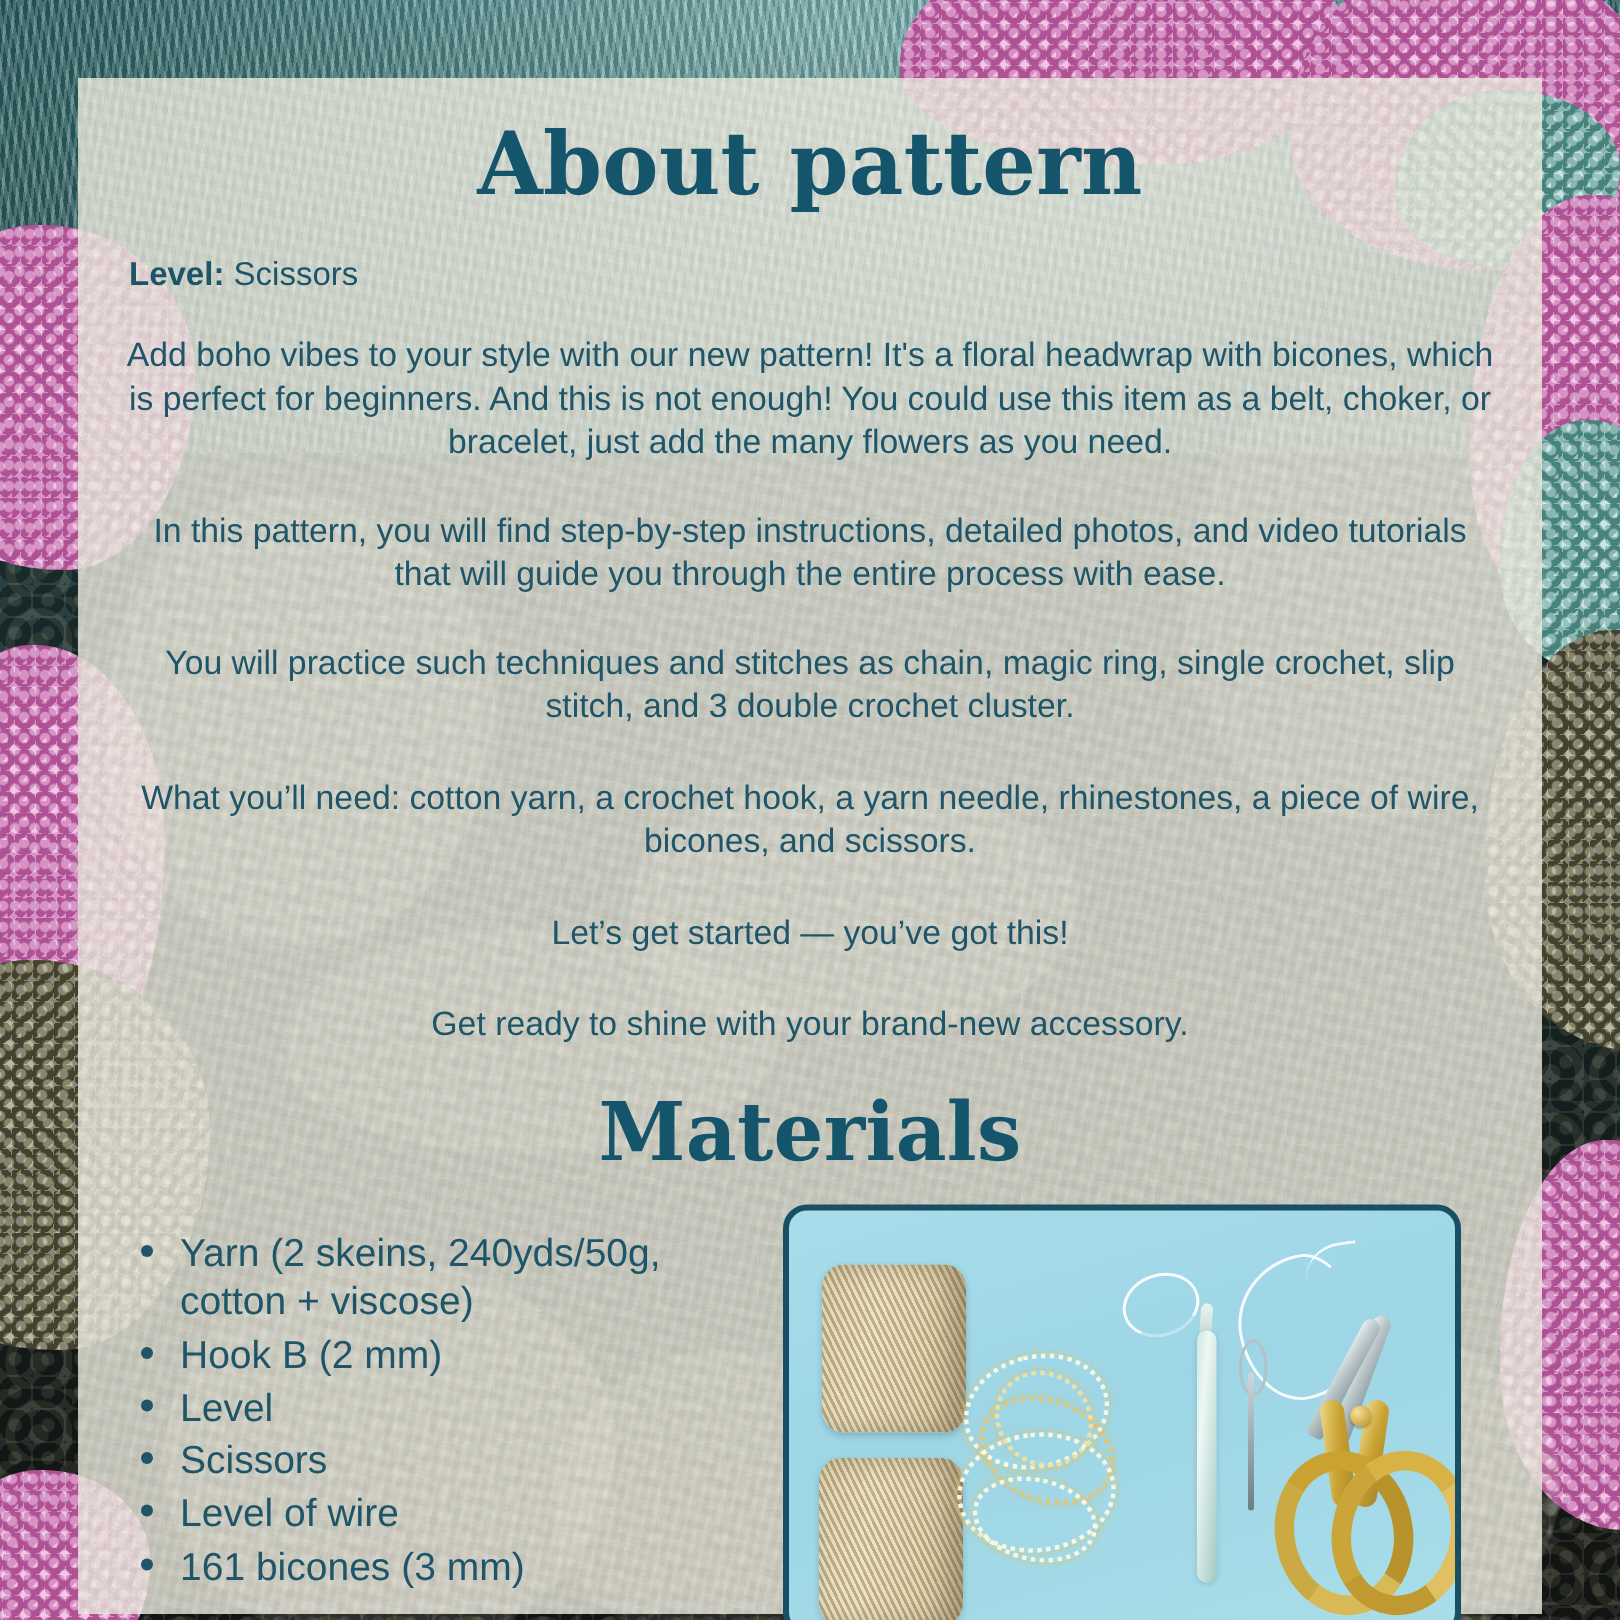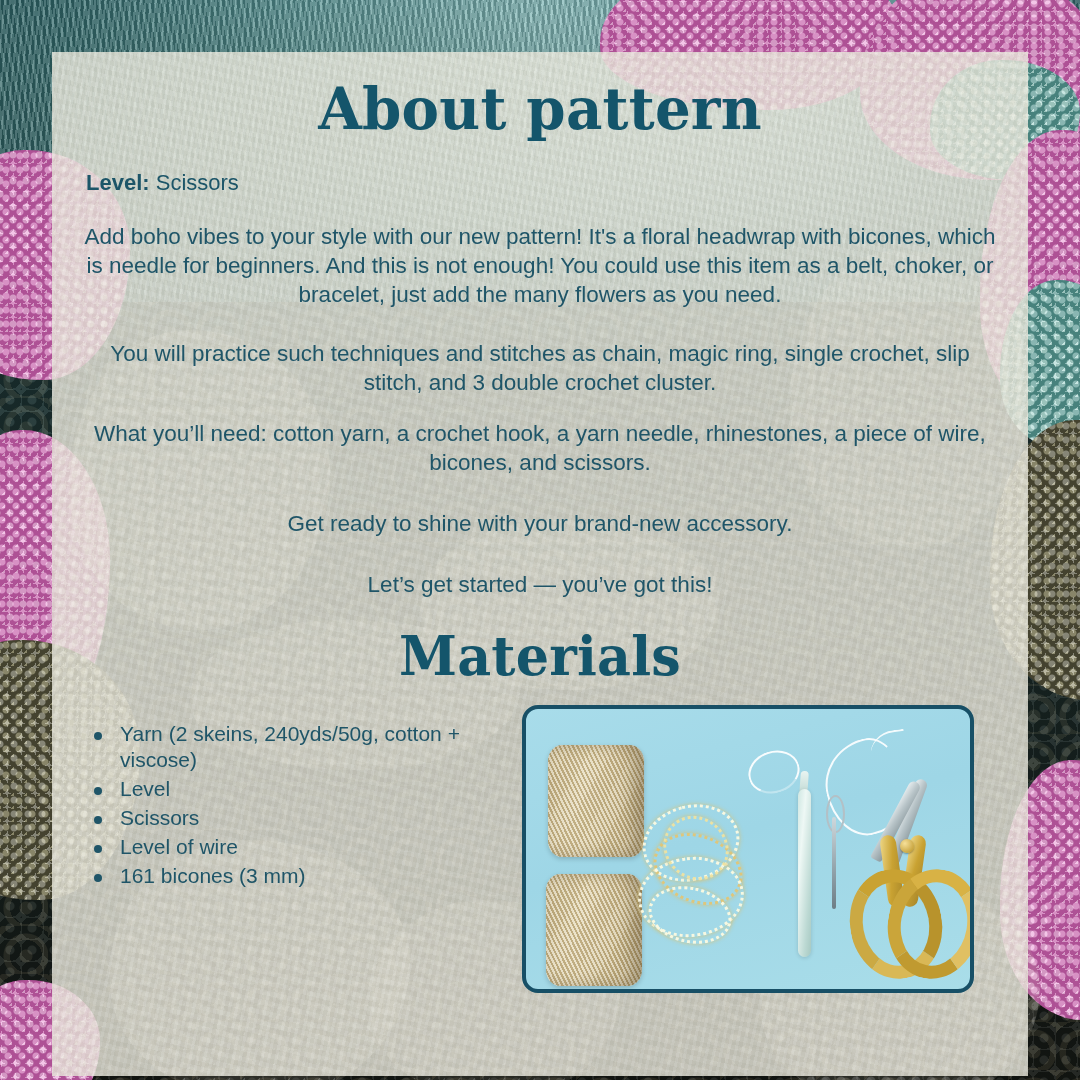--- a/index.html
+++ b/index.html
@@ -156,36 +156,36 @@
     color: #1f5568;
     font-size: 22.5px;
     line-height: 1.29;
     text-align: center;
     margin: 0 auto;
     max-width: 916px;
   }
   #p1 { margin-top: 26px; }
   #p2 { margin-top: 30px; }
   #p3 { margin-top: 30px; }
-  #p4 { margin-top: 22px; }
+  #p4 { margin-top: 32px; }
   #p5 { margin-top: 32px; }
   #p6 { margin-top: 32px; }
 
   
   #materials-row {
     display: flex;
     align-items: flex-start;
     margin-top: 22px;
   }
   #materials-list {
     list-style: none;
     margin: 16px 0 0 0;
     padding: 0 0 0 34px;
     color: #1f5568;
-    font-size: 21px;
+    font-size: 26px;
     line-height: 1.24;
     flex: 0 0 430px;
   }
   #materials-list li {
     position: relative;
     padding-left: 34px;
     margin-bottom: 3px;
   }
   #materials-list li::before {
     content: "";
@@ -374,32 +374,34 @@
 
 <div id="panel">
 
   <h1 id="about-title" class="title">About pattern</h1>
 
   <div class="level-line">
     <span class="lbl">Level:</span>
     <span>Scissors</span>
   </div>
 
-  <p id="p1" class="para">Add boho vibes to your style with our new pattern! It's a floral headwrap with bicones, which is needle for beginners. And this is not enough! You could use this item as a belt, choker, or bracelet, just add the many flowers as you need.</p>
+  <p id="p1" class="para">Add boho vibes to your style with our new pattern! It's a floral headwrap with bicones, which is perfect for beginners. And this is not enough! You could use this item as a belt, choker, or bracelet, just add the many flowers as you need.</p>
+  <p id="p2" class="para">In this pattern, you will find step-by-step instructions, detailed photos, and video tutorials that will guide you through the entire process with ease.</p>
   <p id="p3" class="para">You will practice such techniques and stitches as chain, magic ring, single crochet, slip stitch, and 3 double crochet cluster.</p>
   <p id="p4" class="para">What you’ll need: cotton yarn, a crochet hook, a yarn needle, rhinestones, a piece of wire, bicones, and scissors.</p>
+  <p id="p6" class="para">Let’s get started — you’ve got this!</p>
   <p id="p5" class="para">Get ready to shine with your brand-new accessory.</p>
-  <p id="p6" class="para">Let’s get started — you’ve got this!</p>
 
   <h2 id="materials-title" class="title">Materials</h2>
 
   <div id="materials-row">
 
     <ul id="materials-list">
       <li><span>Yarn (2 skeins, 240yds/50g, cotton + viscose)</span></li>
+      <li><span>Hook B (2 mm)</span></li>
       <li><span>Level</span></li>
       <li><span>Scissors</span></li>
       <li><span>Level of wire</span></li>
       <li><span>161 bicones (3 mm)</span></li>
     </ul>
 
     <div id="materials-photo">
       <div class="ph yarn" id="yarn1"></div>
       <div class="ph yarn" id="yarn2"></div>
 

